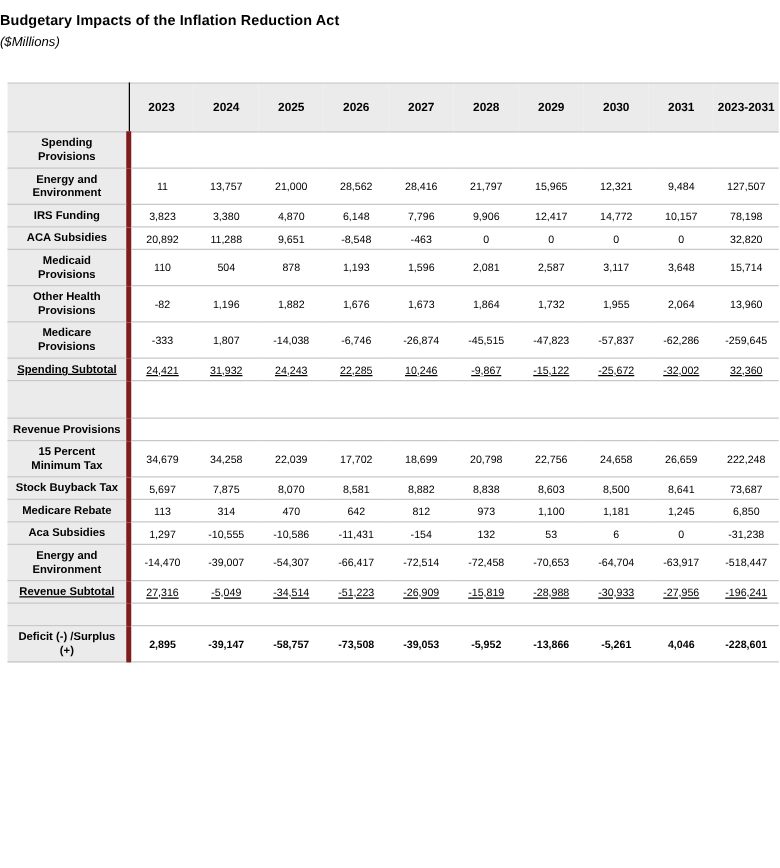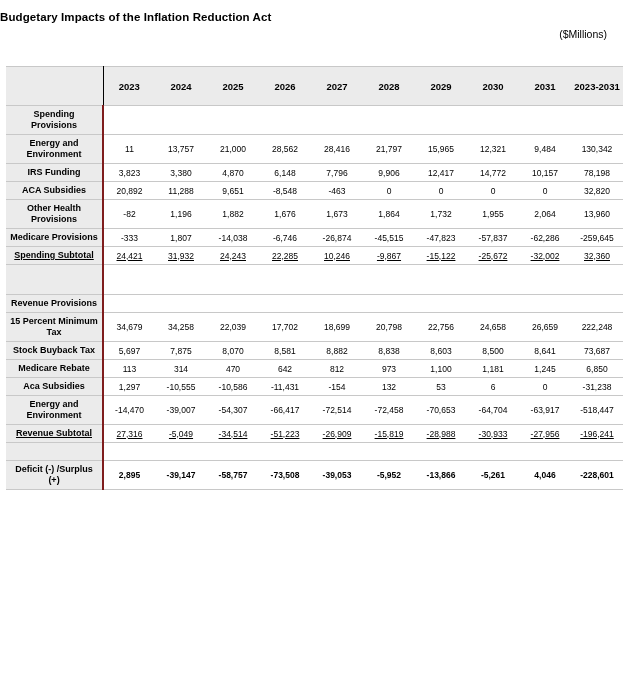--- a/index.html
+++ b/index.html
@@ -21,24 +21,25 @@
     box-sizing: border-box;
   }
   .title {
     text-align: left;
     font-size: 11.5px;
     font-weight: bold;
     margin: 11px 0 0 0;
     letter-spacing: 0.1px;
   }
   .subtitle {
-    text-align: right;
+    text-align: left;
     font-size: 10.5px;
     font-weight: normal;
     margin: 5px 17px 0 0;
+    font-style: italic;
   }
   table.budget {
     border-collapse: collapse;
     width: 612px;
     margin: 26px 0 0 6px;
     table-layout: fixed;
   }
   table.budget td, table.budget th {
     border-top: 1px solid #c8c8c8;
     border-bottom: 1px solid #c8c8c8;
@@ -62,21 +63,21 @@
     font-size: 9.5px;
     height: 38px;
     line-height: 11px;
   }
   tbody td.rowlabel {
     background: #ebebeb;
     font-weight: bold;
     text-align: center;
     font-size: 9px;
     line-height: 11px;
-    border-right: 2px solid #7f1d1d;
+    border-right: 4px solid #7f1d1d;
     padding: 3px 4px;
   }
   tbody td.val {
     text-align: center;
     font-size: 8.5px;
     padding: 3px 2px;
   }
   tbody tr.spacer td {
     height: 11px;
     border-top: 1px solid #c8c8c8;
@@ -162,21 +163,21 @@
         <td class="rowlabel">Energy and Environment</td>
         <td class="val">11</td>
         <td class="val">13,757</td>
         <td class="val">21,000</td>
         <td class="val">28,562</td>
         <td class="val">28,416</td>
         <td class="val">21,797</td>
         <td class="val">15,965</td>
         <td class="val">12,321</td>
         <td class="val">9,484</td>
-        <td class="val">130,342</td>
+        <td class="val">127,507</td>
       </tr>
 
       <tr>
         <td class="rowlabel">IRS Funding</td>
         <td class="val">3,823</td>
         <td class="val">3,380</td>
         <td class="val">4,870</td>
         <td class="val">6,148</td>
         <td class="val">7,796</td>
         <td class="val">9,906</td>
@@ -193,20 +194,33 @@
         <td class="val">9,651</td>
         <td class="val">-8,548</td>
         <td class="val">-463</td>
         <td class="val">0</td>
         <td class="val">0</td>
         <td class="val">0</td>
         <td class="val">0</td>
         <td class="val">32,820</td>
       </tr>
 
+      <tr>
+        <td class="rowlabel">Medicaid Provisions</td>
+        <td class="val">110</td>
+        <td class="val">504</td>
+        <td class="val">878</td>
+        <td class="val">1,193</td>
+        <td class="val">1,596</td>
+        <td class="val">2,081</td>
+        <td class="val">2,587</td>
+        <td class="val">3,117</td>
+        <td class="val">3,648</td>
+        <td class="val">15,714</td>
+      </tr>
 
       <tr>
         <td class="rowlabel">Other Health Provisions</td>
         <td class="val">-82</td>
         <td class="val">1,196</td>
         <td class="val">1,882</td>
         <td class="val">1,676</td>
         <td class="val">1,673</td>
         <td class="val">1,864</td>
         <td class="val">1,732</td>

